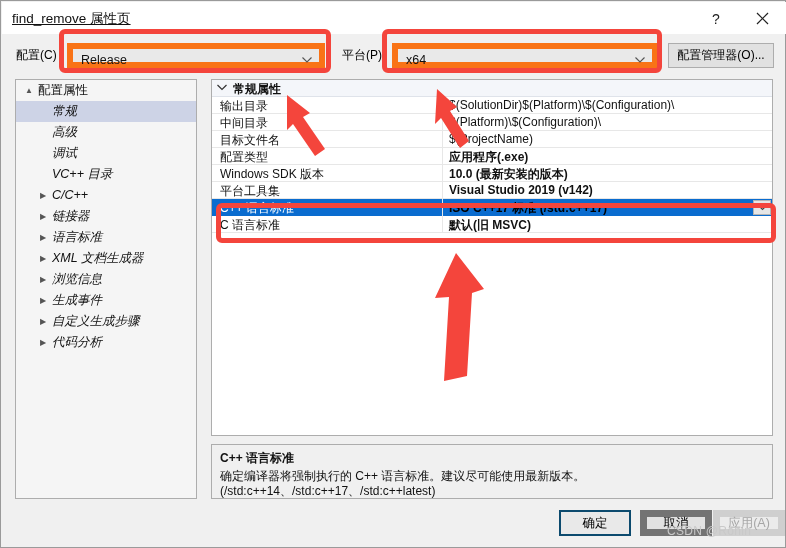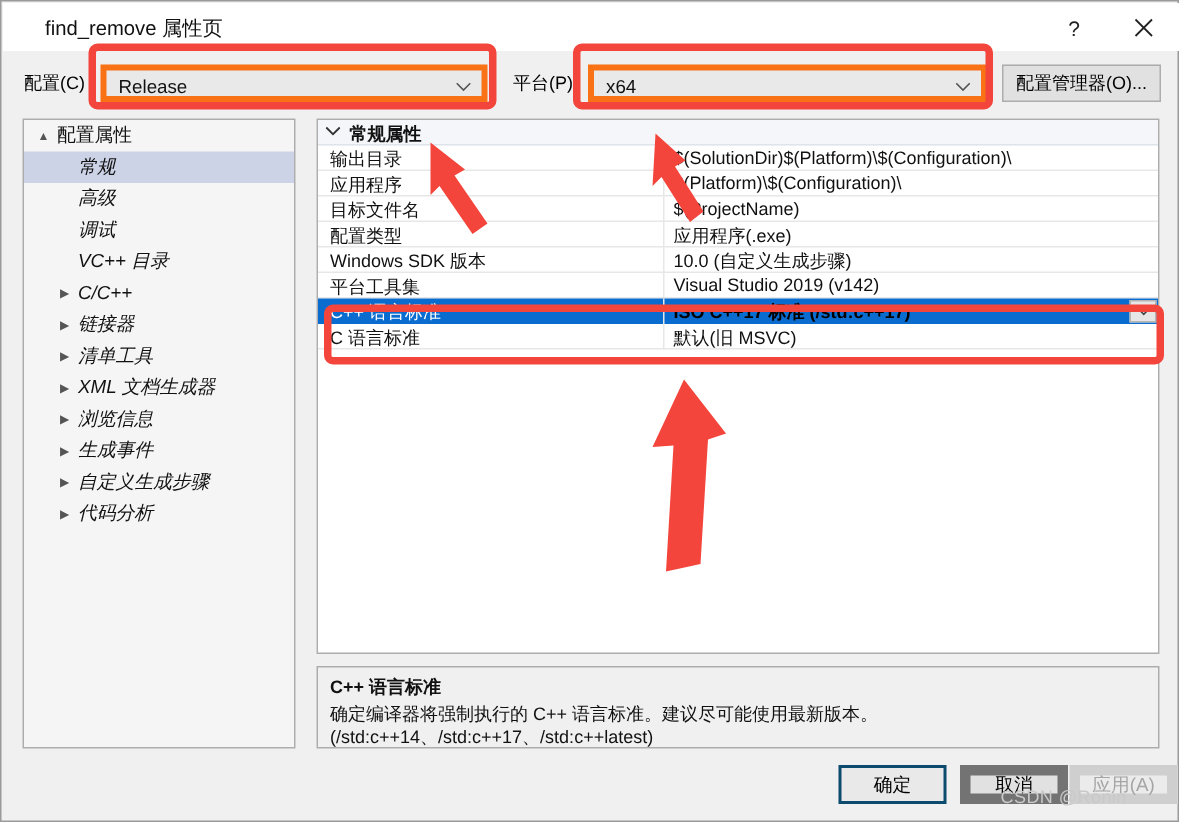--- a/index.html
+++ b/index.html
@@ -15,43 +15,43 @@
     box-sizing:border-box;
     border:1px solid #9a9a9a;
     background:#f0f0f0;
   }
   
   #titlebar{
     position:absolute;left:1px;top:1px;width:784px;height:32px;
     background:#ffffff;
   }
   #title-text{
-    position:absolute;left:28px;top:8px;
-    font-size:13.5px;color:#111;white-space:nowrap;
+    position:absolute;left:10px;top:8px;
+    font-size:13.5px;color:#111;white-space:nowrap;text-decoration:underline;
   }
   .winbtn{
     position:absolute;top:1px;width:44px;height:31px;
     display:flex;align-items:center;justify-content:center;
     font-size:14px;color:#222;background:transparent;
     border:0;cursor:default;
   }
   #btn-help{right:48px;}
   #btn-close{right:2px;}
   #btn-close svg{display:block;}
   
   #cfgrow{
     position:absolute;left:1px;top:33px;width:648px;height:42px;
     background:#f0f0f0;
   }
   .fld-label{
     position:absolute;top:13px;font-size:12px;color:#000;white-space:nowrap;
   }
   .combo{
     position:absolute;box-sizing:border-box;
-    background:#e9e9e9;border:4px solid #f97316;
+    background:#e9e9e9;border:6px solid #f97316;
     height:25px;
   }
   .combo .cval{
     position:absolute;left:8px;top:4px;font-size:12.5px;color:#111;
     white-space:nowrap;
   }
   .combo .carrow{
     position:absolute;right:7px;top:8px;width:10px;height:6px;
   }
   #combo-config{left:65px;top:9px;width:258px;}
@@ -101,21 +101,21 @@
   }
   .grow .gval{
     position:absolute;left:237px;top:1px;font-size:12px;color:#111;
     white-space:nowrap;
   }
   .grow.header{background:#f4f6fa;border-bottom:1px solid #dfe3ea;}
   .grow.header .gname{left:21px;font-weight:bold;}
   .grow.header .chev{
     position:absolute;left:5px;top:4px;width:10px;height:7px;
   }
-  .grow.bold .gval{font-weight:normal;}
+  .grow.bold .gval{font-weight:bold;}
   .grow.selrow{background:#0a6ccf;border-bottom:1px solid #0a6ccf;}
   .grow.selrow .gname{color:#ffffff;}
   .grow.selrow .gval{color:#000000;font-weight:bold;}
   .grow .vdivider{
     position:absolute;left:230px;top:0;width:1px;height:17px;background:#e7e7e7;
   }
   #dropbtn{
     position:absolute;right:1px;top:1px;width:18px;height:15px;
     box-sizing:border-box;background:#e6e6e6;border:1px solid #b4b4b4;
     display:flex;align-items:center;justify-content:center;
@@ -219,21 +219,21 @@
         <div class="tnode lvl2">
           <span class="glyph">▶</span>
           <span class="tlabel">C/C++</span>
         </div>
         <div class="tnode lvl2">
           <span class="glyph">▶</span>
           <span class="tlabel">链接器</span>
         </div>
         <div class="tnode lvl2">
           <span class="glyph">▶</span>
-          <span class="tlabel">清单工具</span>
+          <span class="tlabel">语言标准</span>
         </div>
         <div class="tnode lvl2">
           <span class="glyph">▶</span>
           <span class="tlabel">XML 文档生成器</span>
         </div>
         <div class="tnode lvl2">
           <span class="glyph">▶</span>
           <span class="tlabel">浏览信息</span>
         </div>
         <div class="tnode lvl2">
@@ -259,37 +259,37 @@
       <span class="gname">常规属性</span>
     </div>
     <div id="grid-rows">
         <div class="grow" style="top: 17px;">
           <div class="vdivider"></div>
           <span class="gname">输出目录</span>
           <span class="gval">$(SolutionDir)$(Platform)\$(Configuration)\</span>
         </div>
         <div class="grow" style="top: 34px;">
           <div class="vdivider"></div>
-          <span class="gname">应用程序</span>
+          <span class="gname">中间目录</span>
           <span class="gval">$(Platform)\$(Configuration)\</span>
         </div>
         <div class="grow" style="top: 51px;">
           <div class="vdivider"></div>
           <span class="gname">目标文件名</span>
           <span class="gval">$(ProjectName)</span>
         </div>
         <div class="grow bold" style="top: 68px;">
           <div class="vdivider"></div>
           <span class="gname">配置类型</span>
           <span class="gval">应用程序(.exe)</span>
         </div>
         <div class="grow bold" style="top: 85px;">
           <div class="vdivider"></div>
           <span class="gname">Windows SDK 版本</span>
-          <span class="gval">10.0 (自定义生成步骤)</span>
+          <span class="gval">10.0 (最新安装的版本)</span>
         </div>
         <div class="grow bold" style="top: 102px;">
           <div class="vdivider"></div>
           <span class="gname">平台工具集</span>
           <span class="gval">Visual Studio 2019 (v142)</span>
         </div>
         <div class="grow bold selrow" style="top: 119px;">
           <div class="vdivider"></div>
           <span class="gname">C++ 语言标准</span>
           <span class="gval">ISO C++17 标准 (/std:c++17)</span>

